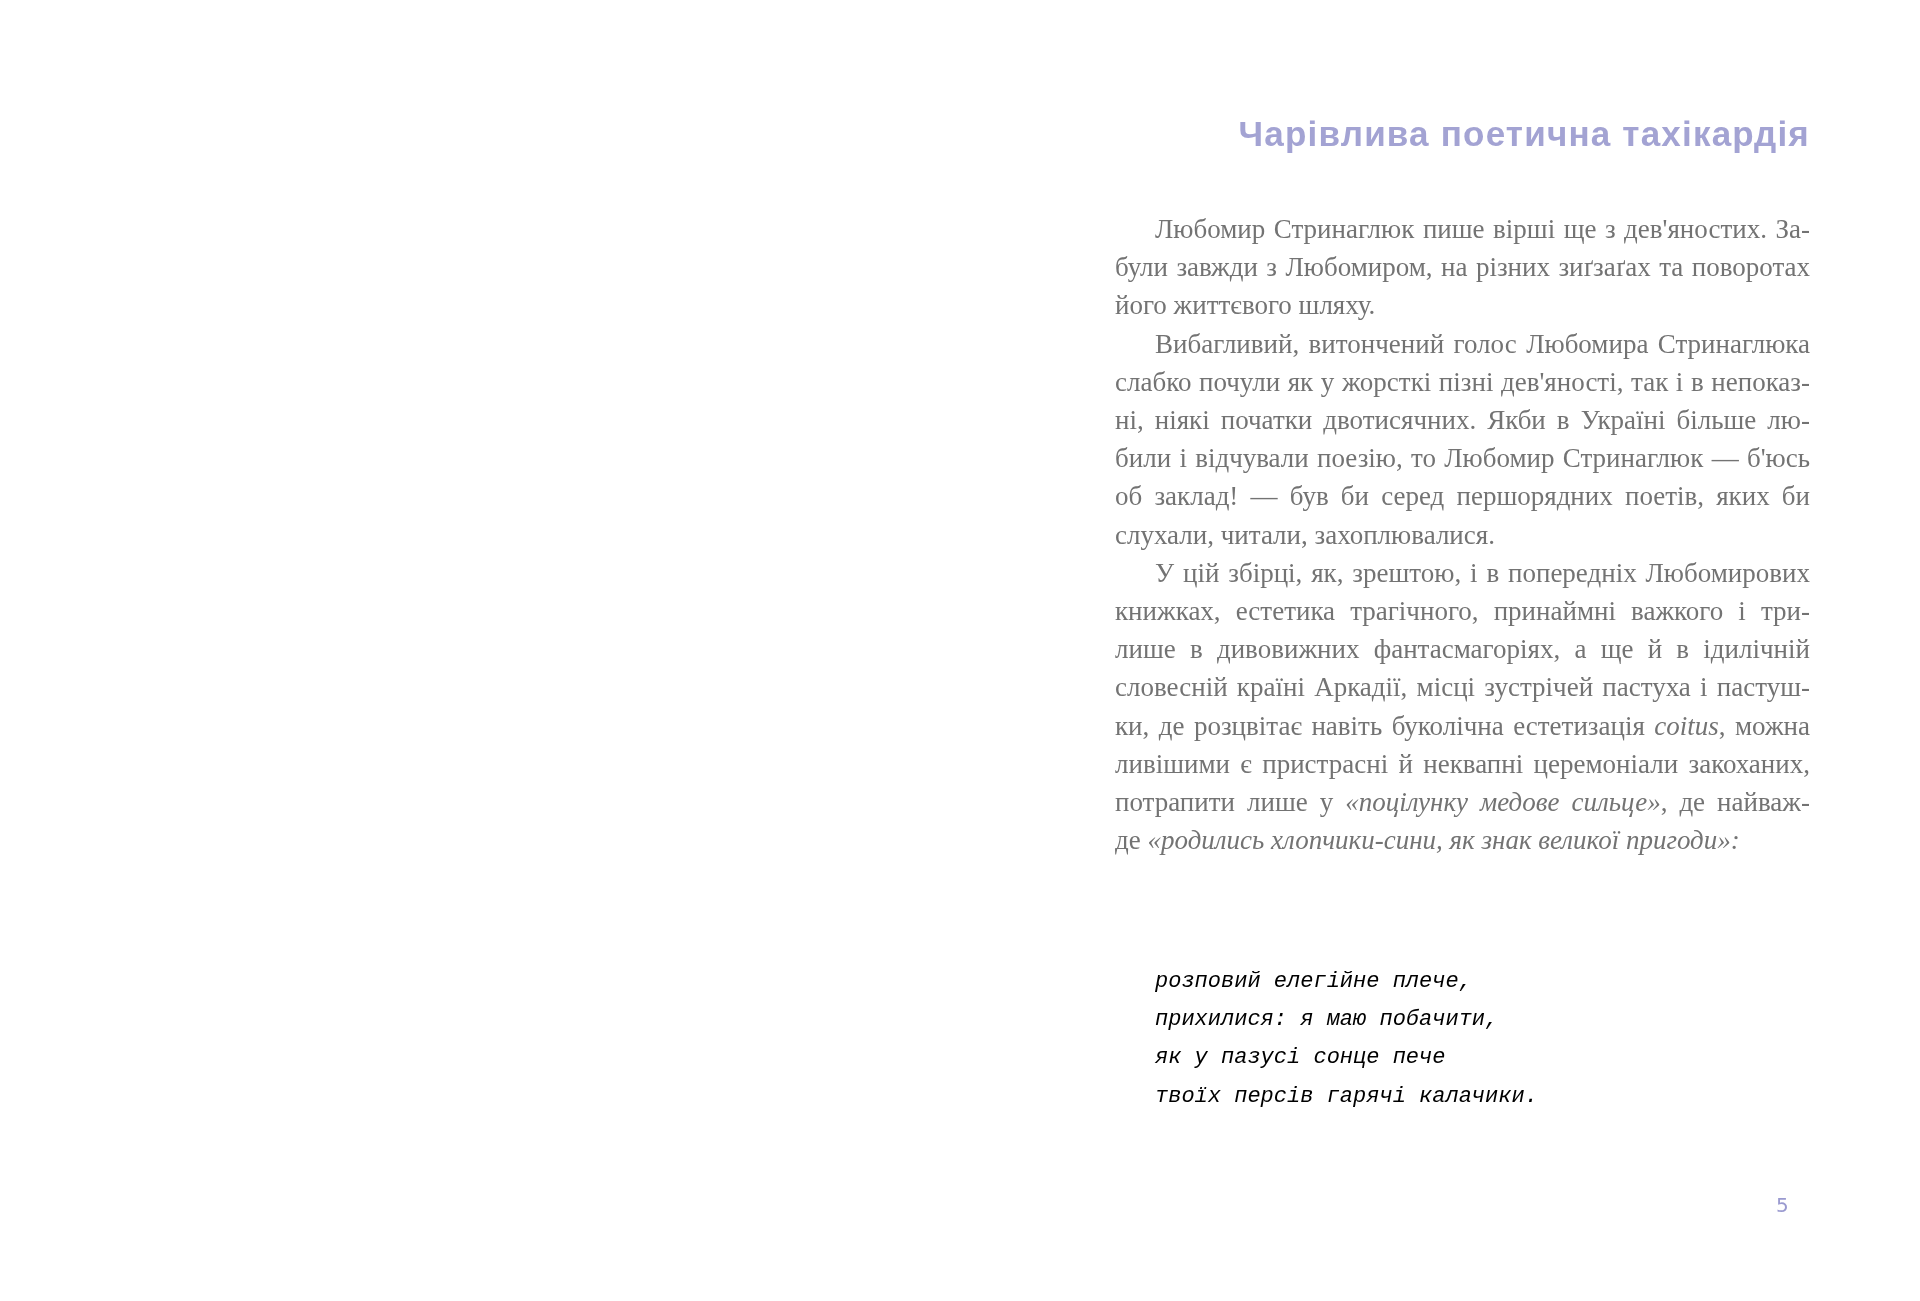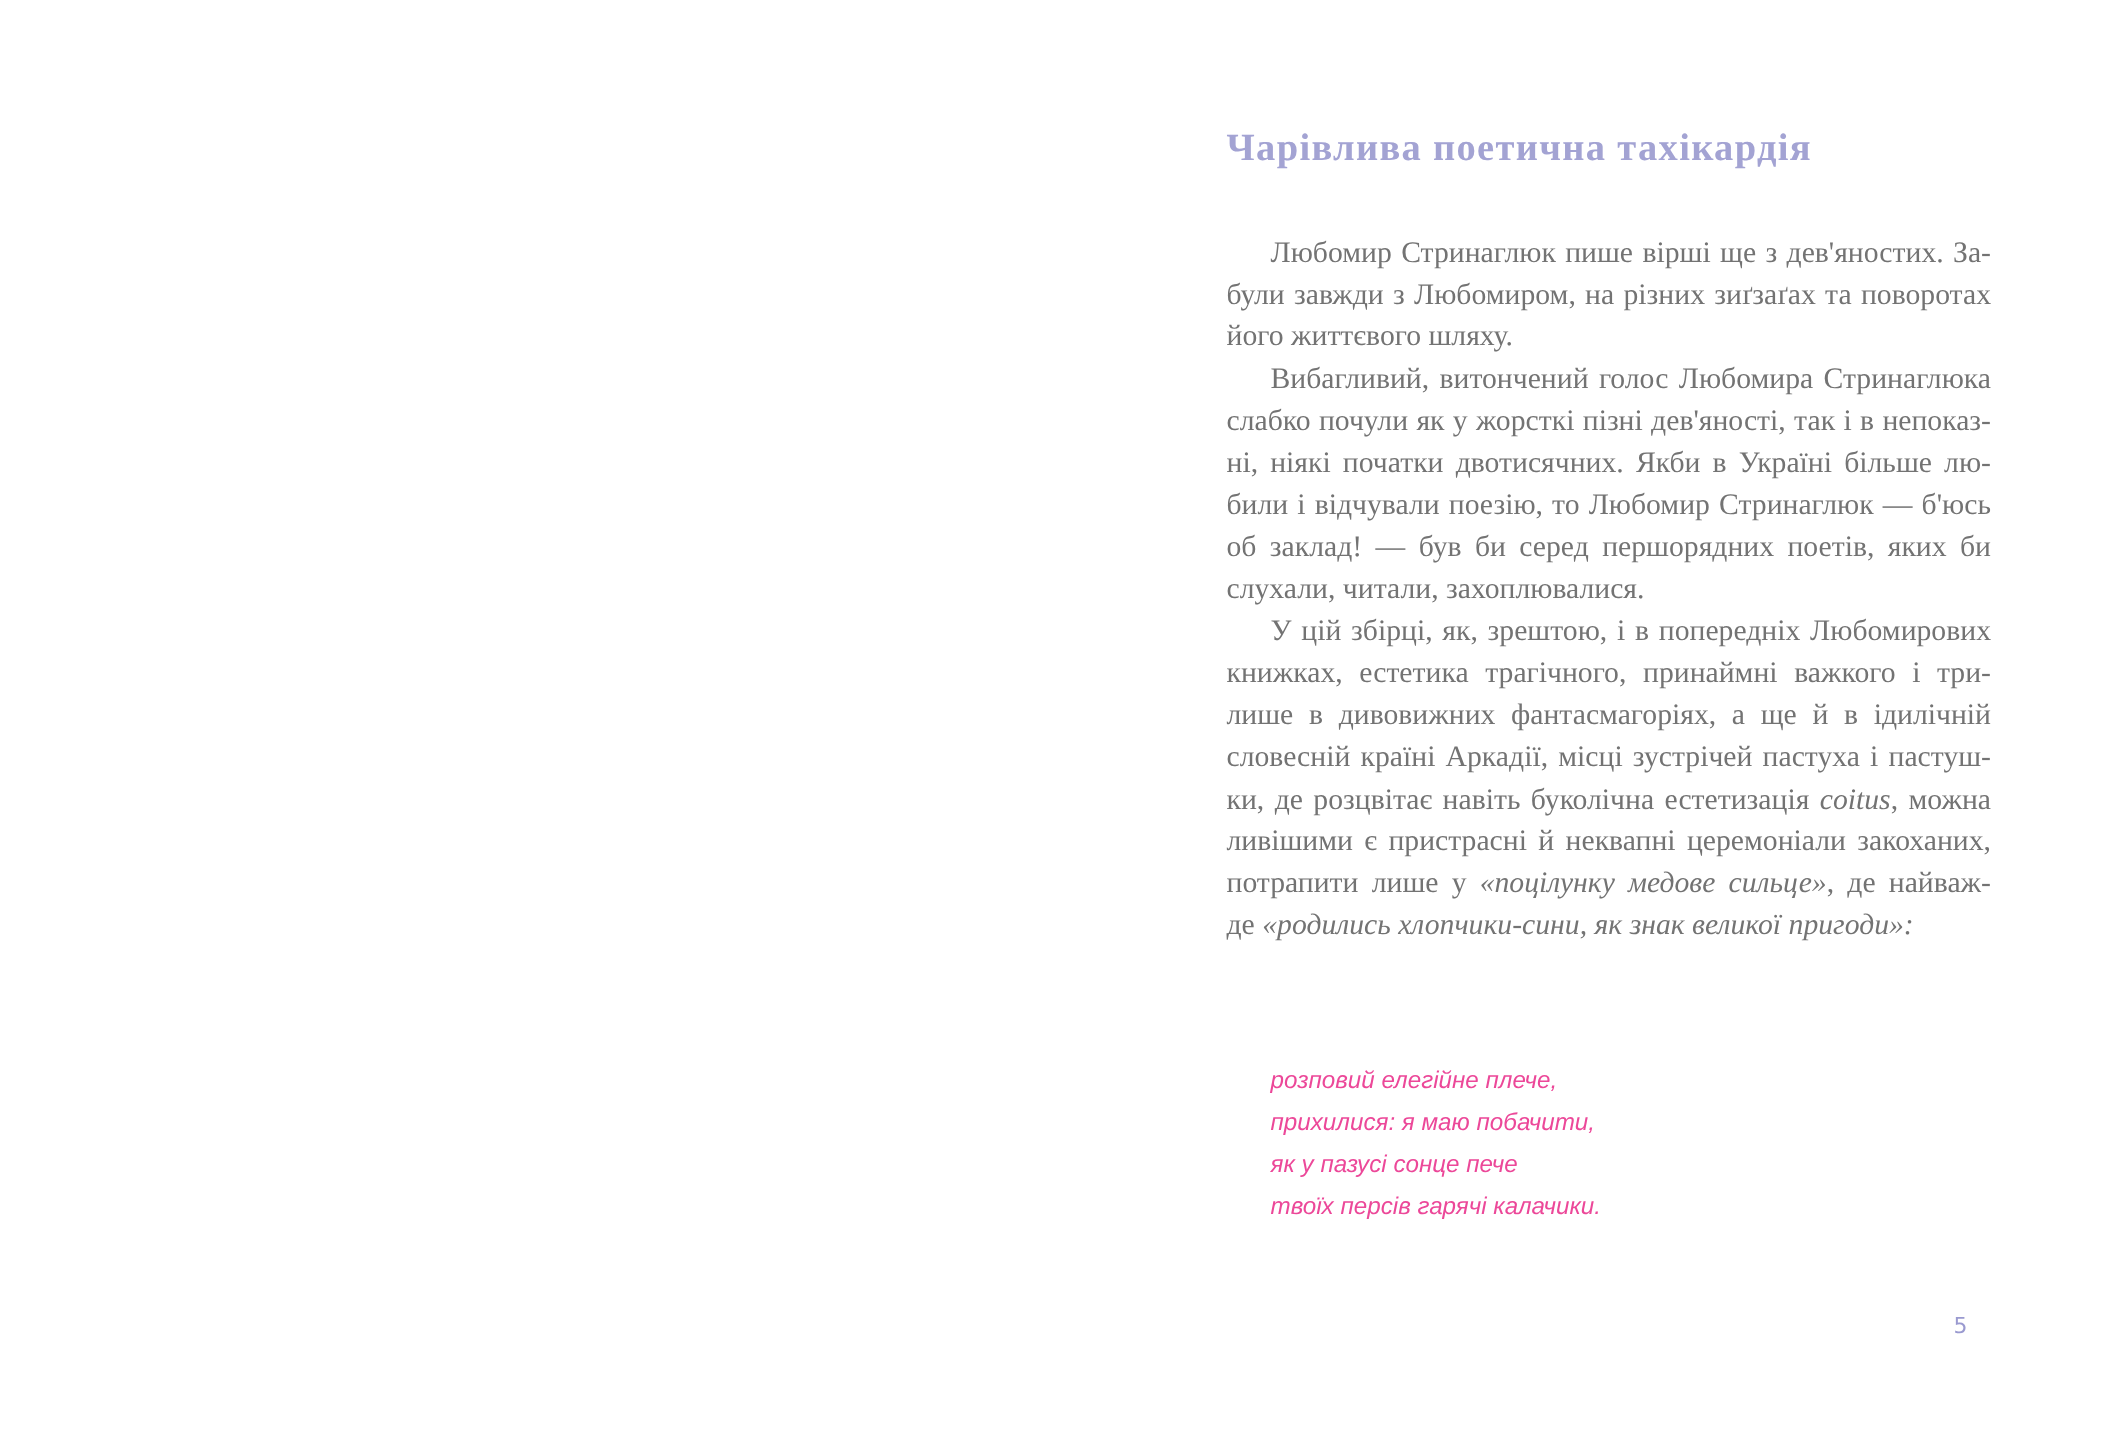--- a/index.html
+++ b/index.html
@@ -29,22 +29,22 @@
       position: absolute;
       left: 960px; top: 0;
       width: 960px; height: 1301px;
       background: #ffffff;
     }
     .title {
       position: absolute;
       left: 1115px;
       top: 108px;
       width: 695px;
-      text-align: left;
-      font-family: Liberation Serif, serif;
+      text-align: right;
+      font-family: Liberation Sans, sans-serif;
       font-size: 35px;
       font-weight: bold;
       letter-spacing: 1.2px;
       color: #a3a3d3;
       margin: 0;
       line-height: 52px;
     }
     .body-text {
       position: absolute;
       left: 1115px;
@@ -68,25 +68,25 @@
       text-align-last: justify;
       text-indent: 0;
       white-space: nowrap;
     }
     .line.first { padding-left: 40px; }
     .line.last { text-align-last: left; }
     .verse {
       position: absolute;
       left: 1155px;
       top: 963px;
-      font-family: Liberation Sans, sans-serif;
+      font-family: Liberation Mono, monospace;
       font-style: italic;
       font-size: 22px;
       line-height: 38.2px;
-      color: #ec4899;
+      color: #000000;
     }
     .verse-line { display: block; }
     .page-number {
       position: absolute;
       left: 1776px;
       top: 1193px;
       font-family: "DejaVu Sans", sans-serif;
       font-size: 20px;
       color: #9a9ad0;
     }

